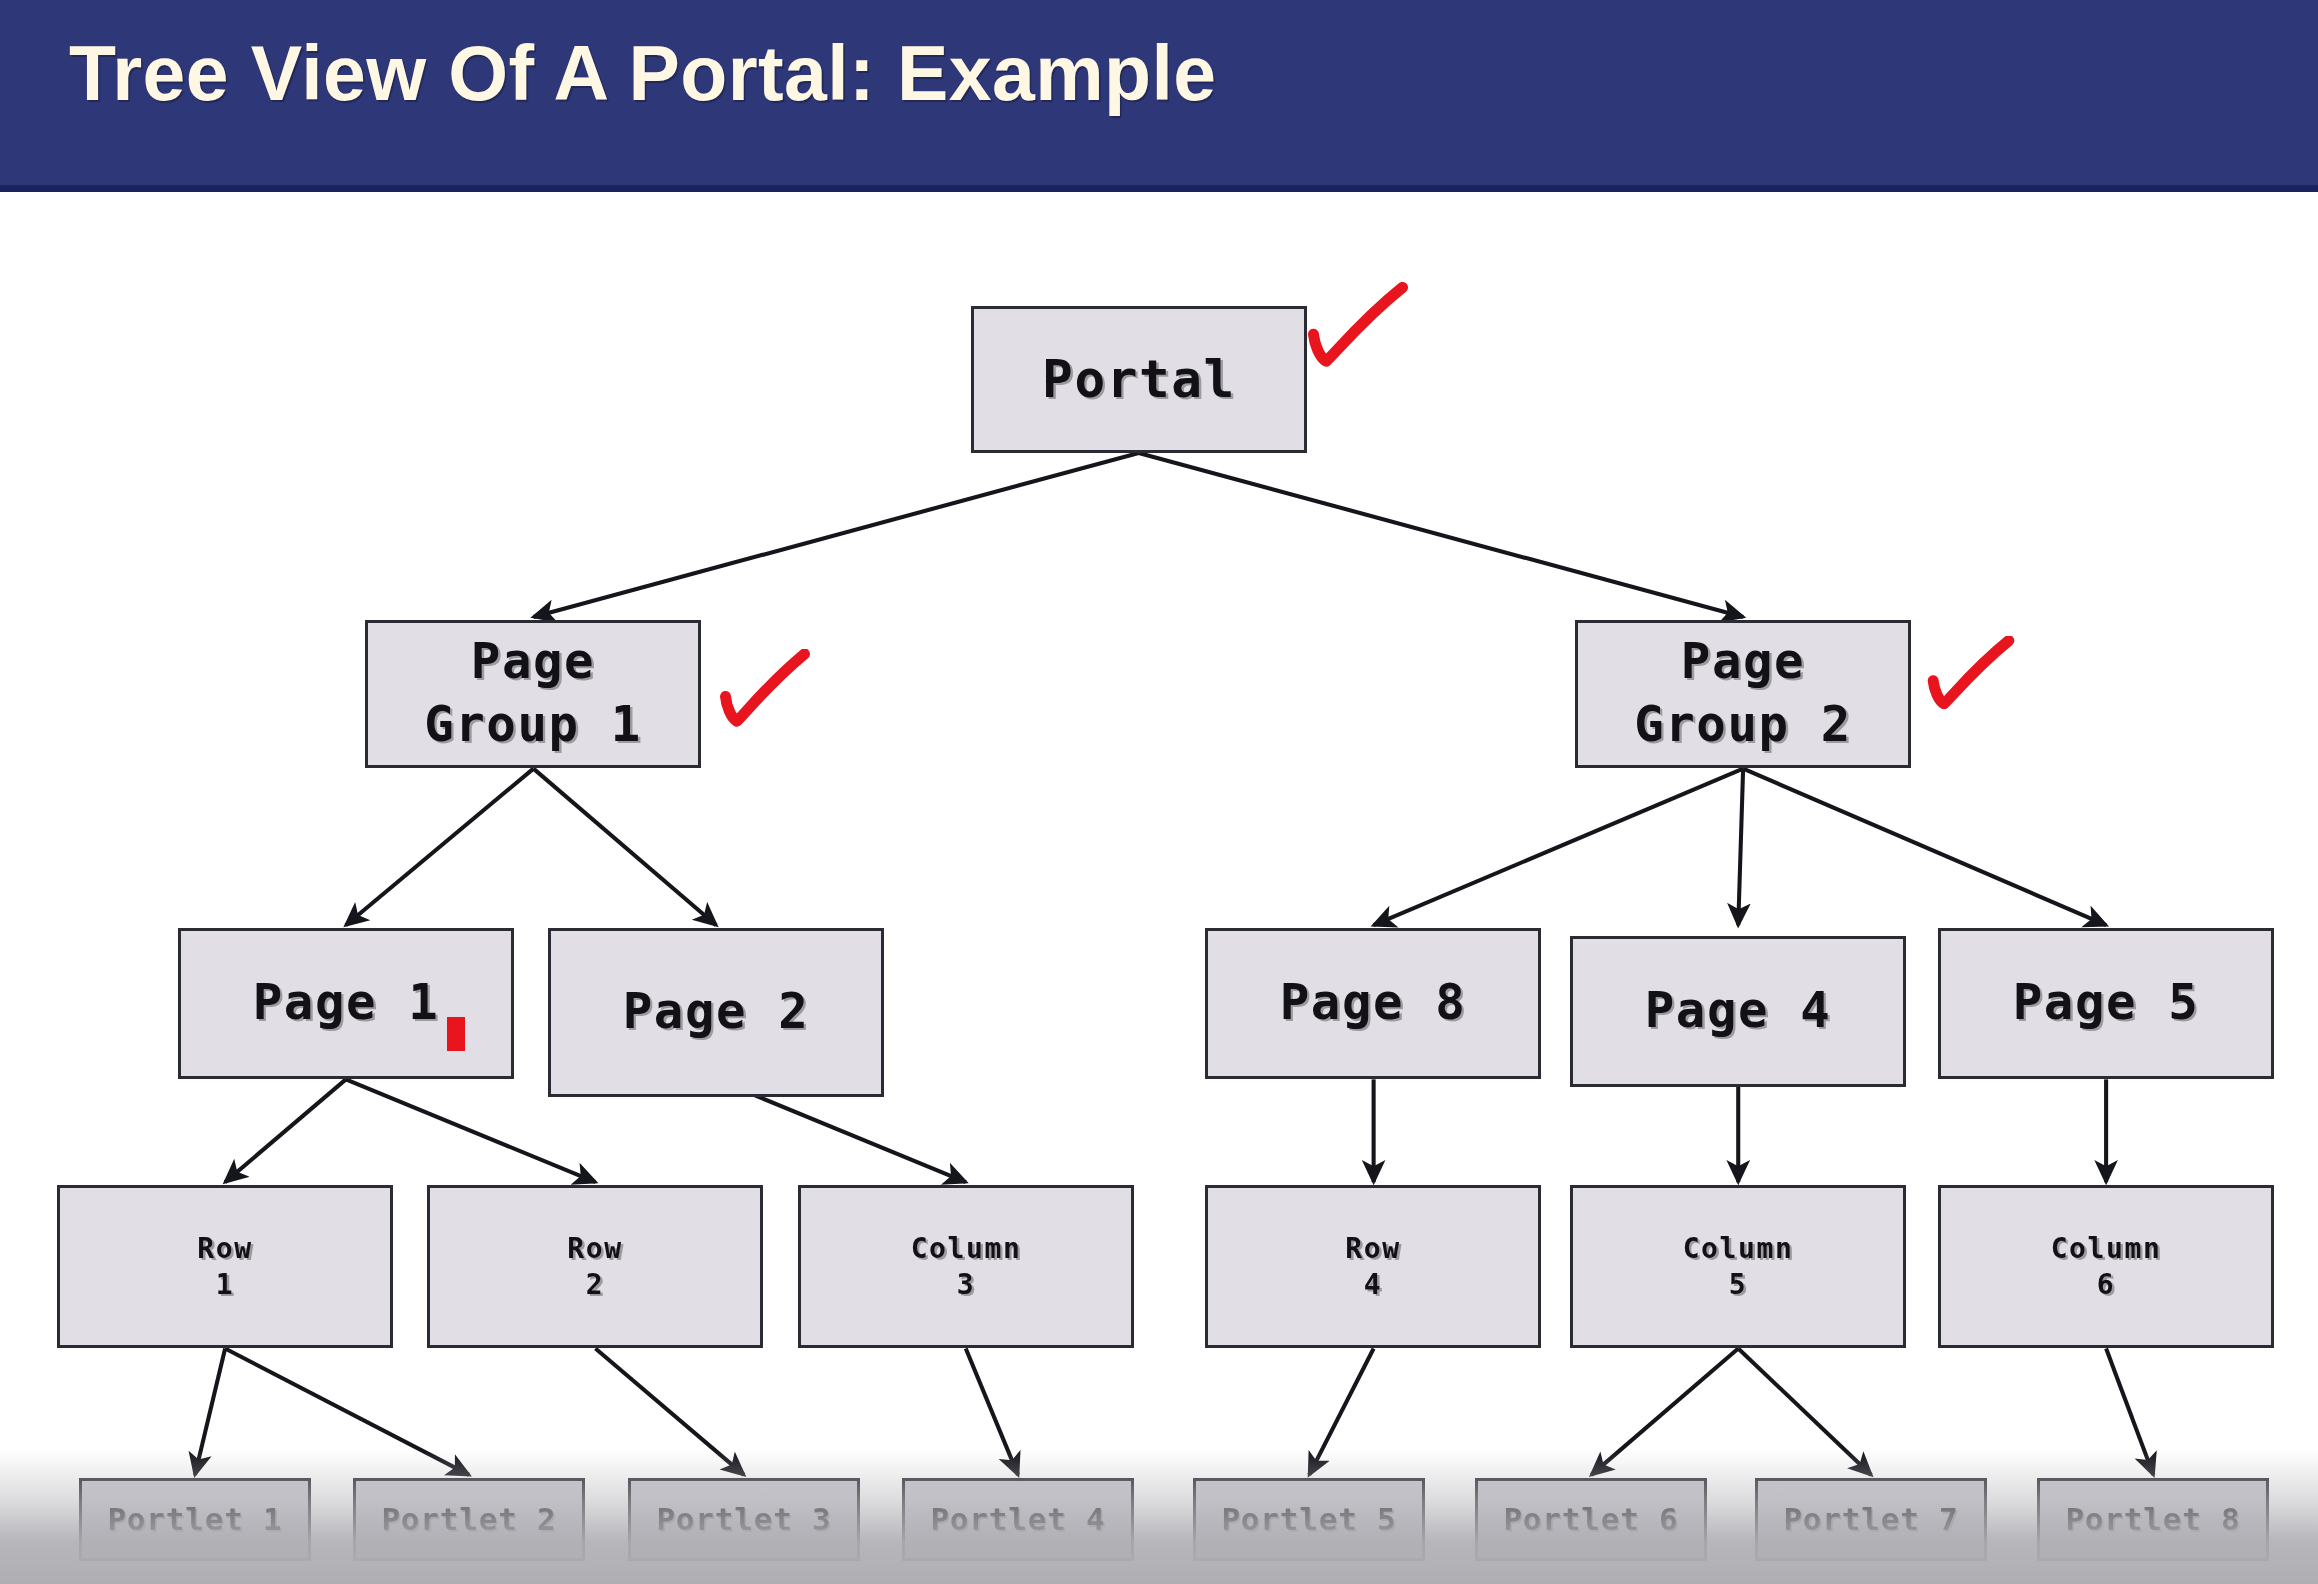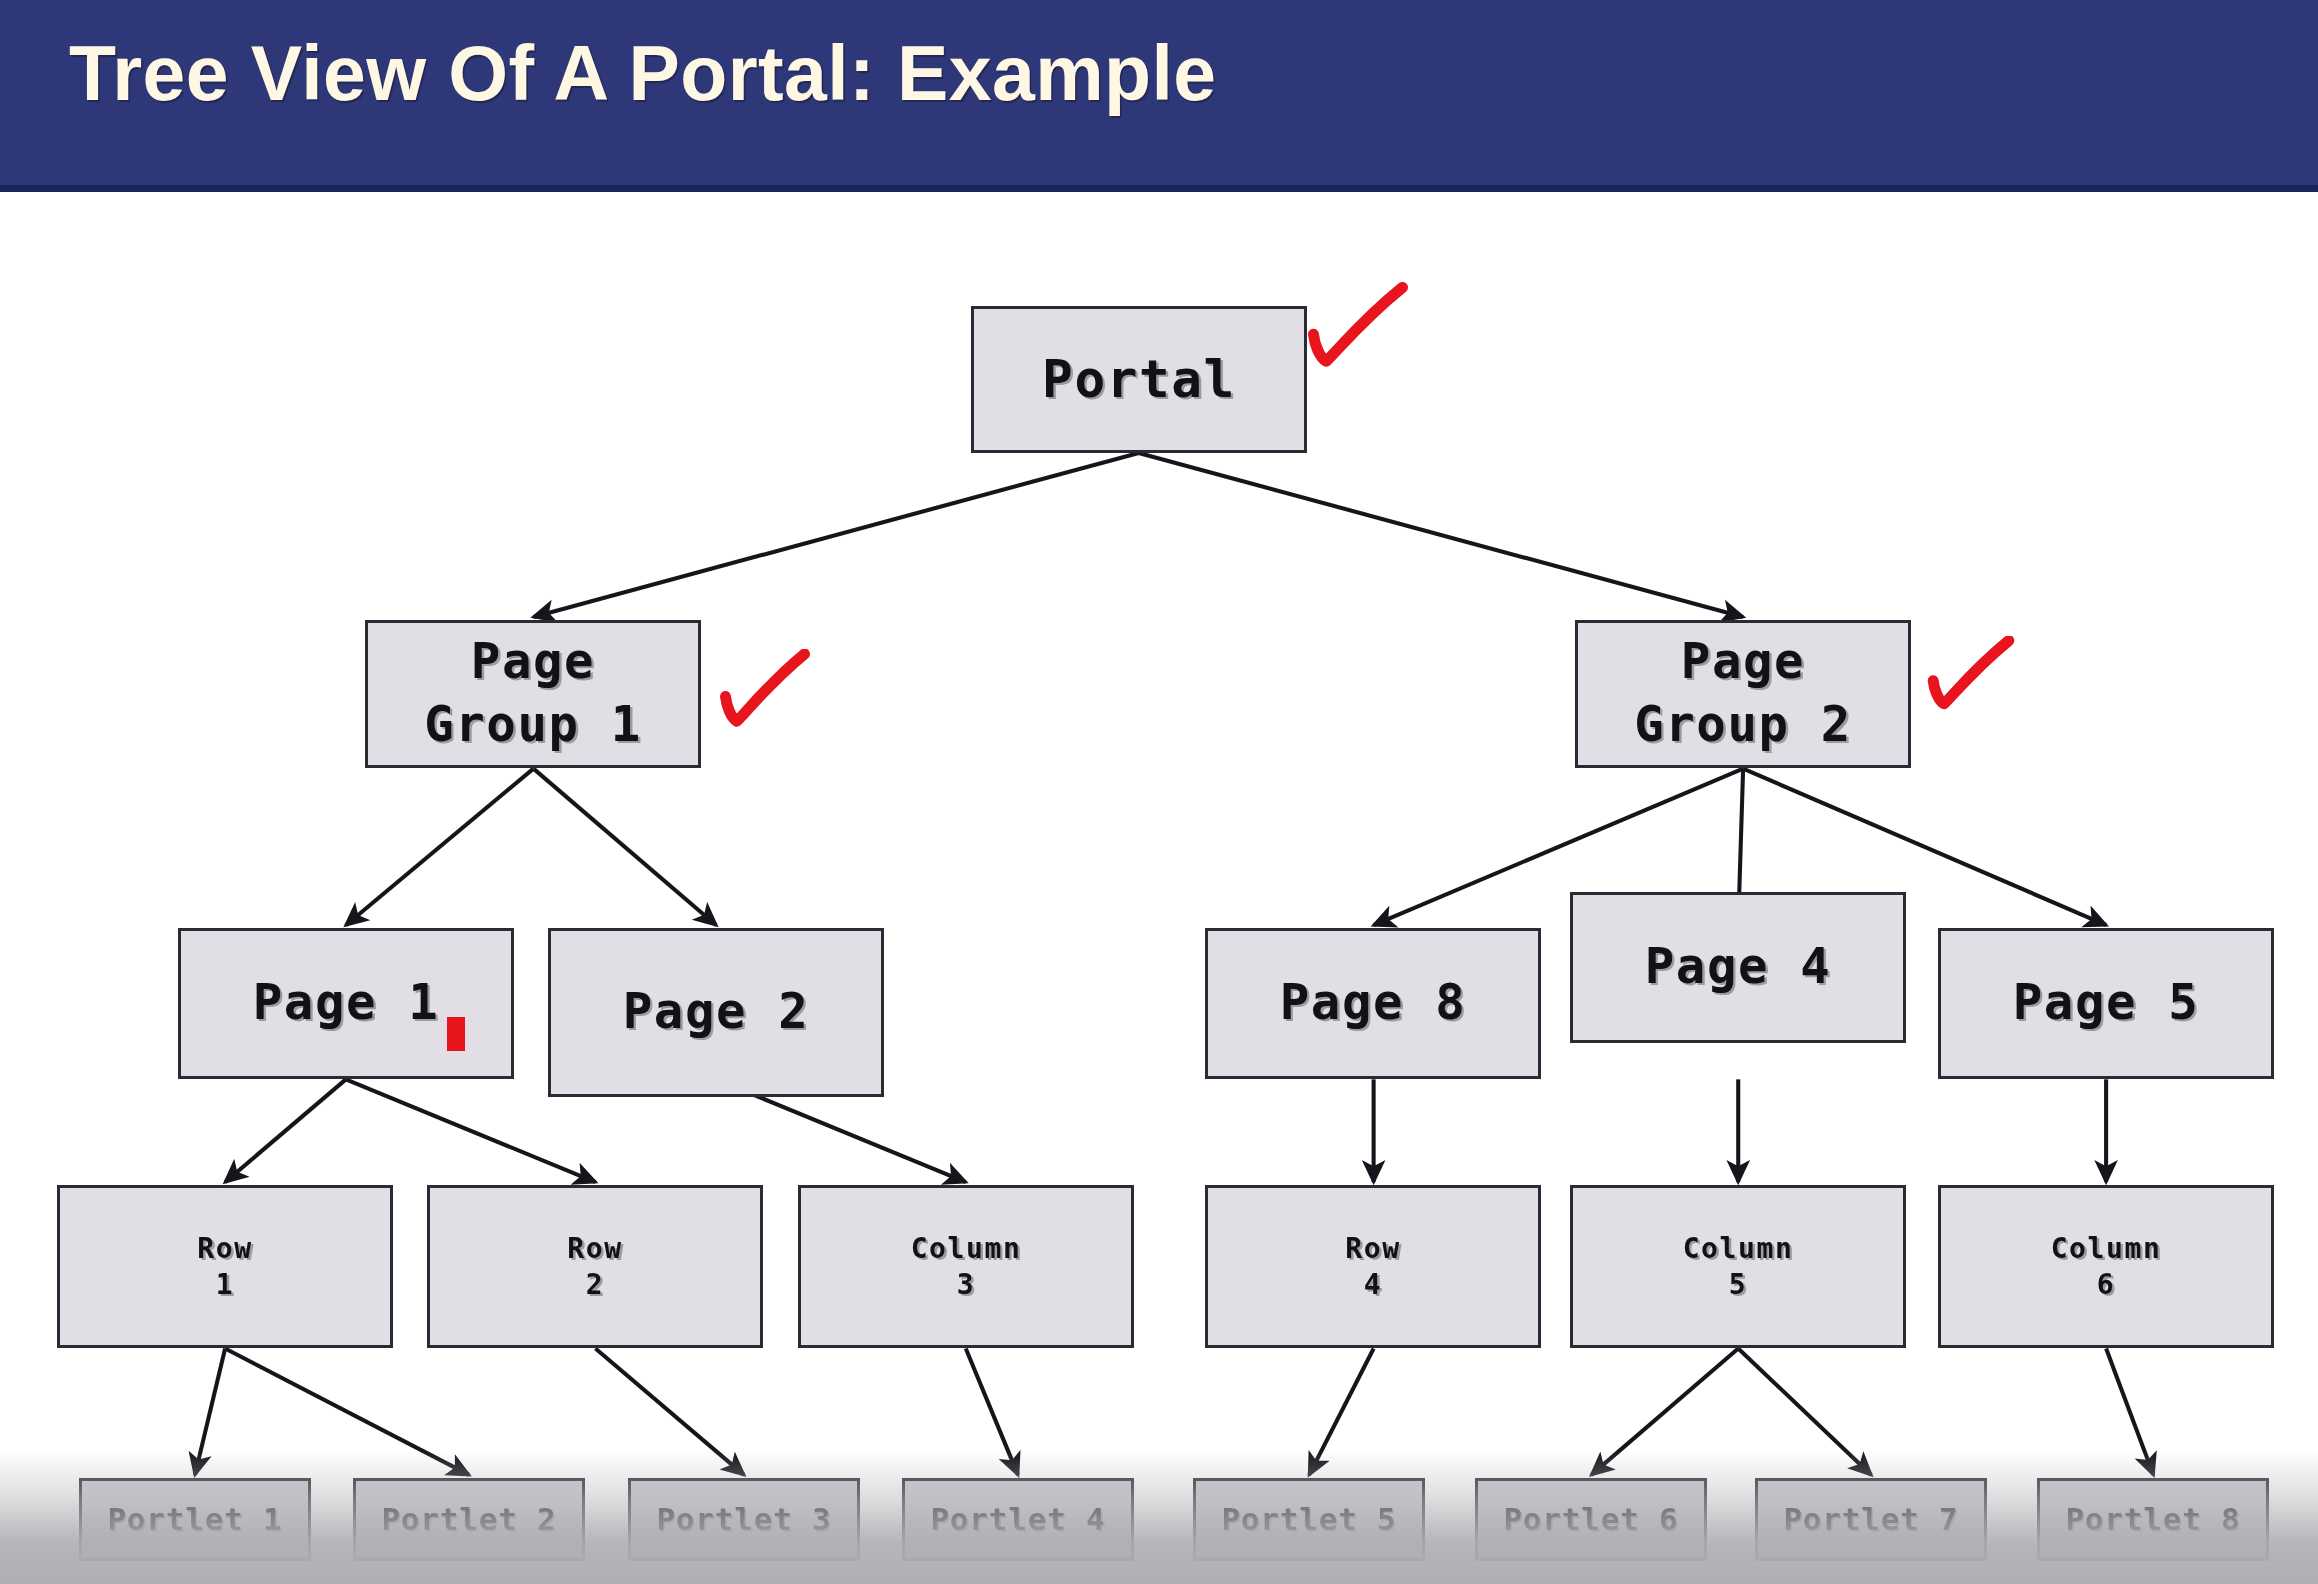--- a/index.html
+++ b/index.html
@@ -161,21 +161,21 @@
     </svg>
     <div id="nodes">
         <div class="node lvl-root" style="left: 971px; top: 114px; width: 336px; height: 147px;">Portal</div>
         <div class="node lvl-group" style="left: 365px; top: 428px; width: 336px; height: 148px;">Page
 Group 1</div>
         <div class="node lvl-group" style="left: 1575px; top: 428px; width: 336px; height: 148px;">Page
 Group 2</div>
         <div class="node lvl-page" style="left: 178px; top: 736px; width: 336px; height: 151px;">Page 1</div>
         <div class="node lvl-page" style="left: 548px; top: 736px; width: 336px; height: 169px;">Page 2</div>
         <div class="node lvl-page" style="left: 1205px; top: 736px; width: 336px; height: 151px;">Page 8</div>
-        <div class="node lvl-page" style="left: 1570px; top: 700px; width: 336px; height: 151px;">Page 4</div>
+        <div class="node lvl-page" style="left: 1570px; top: 744px; width: 336px; height: 151px;">Page 4</div>
         <div class="node lvl-page" style="left: 1938px; top: 736px; width: 336px; height: 151px;">Page 5</div>
         <div class="node lvl-region" style="left: 57px; top: 993px; width: 336px; height: 163px;">Row
 1</div>
         <div class="node lvl-region" style="left: 427px; top: 993px; width: 336px; height: 163px;">Row
 2</div>
         <div class="node lvl-region" style="left: 798px; top: 993px; width: 336px; height: 163px;">Column
 3</div>
         <div class="node lvl-region" style="left: 1205px; top: 993px; width: 336px; height: 163px;">Row
 4</div>
         <div class="node lvl-region" style="left: 1570px; top: 993px; width: 336px; height: 163px;">Column

